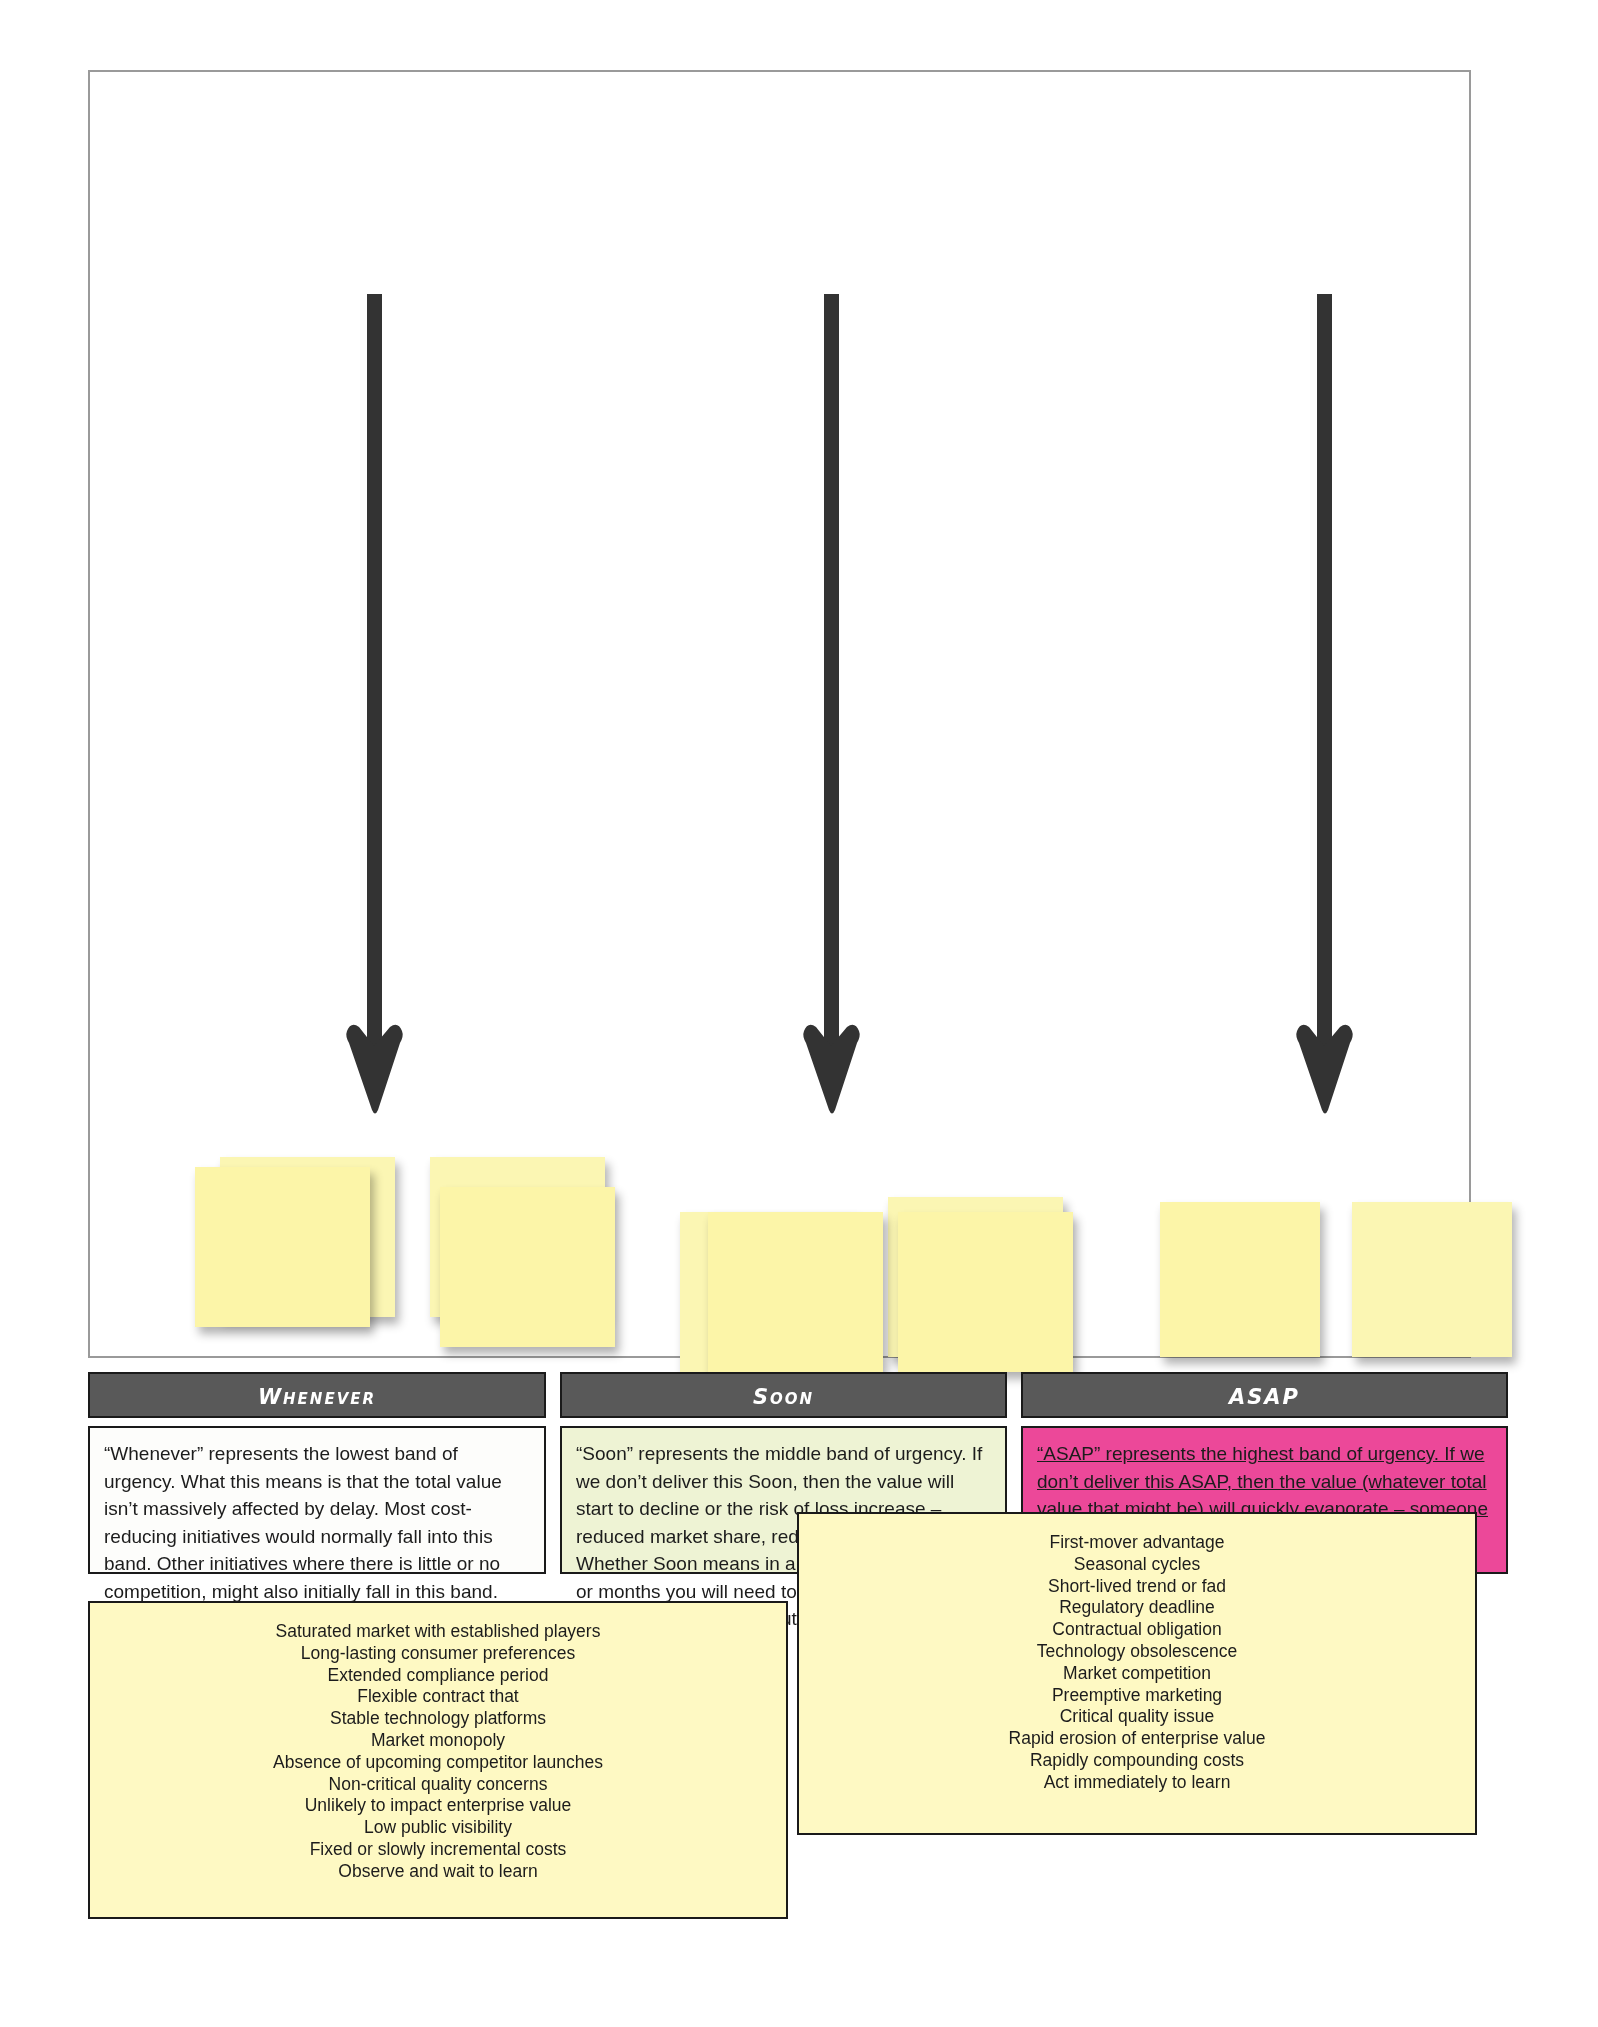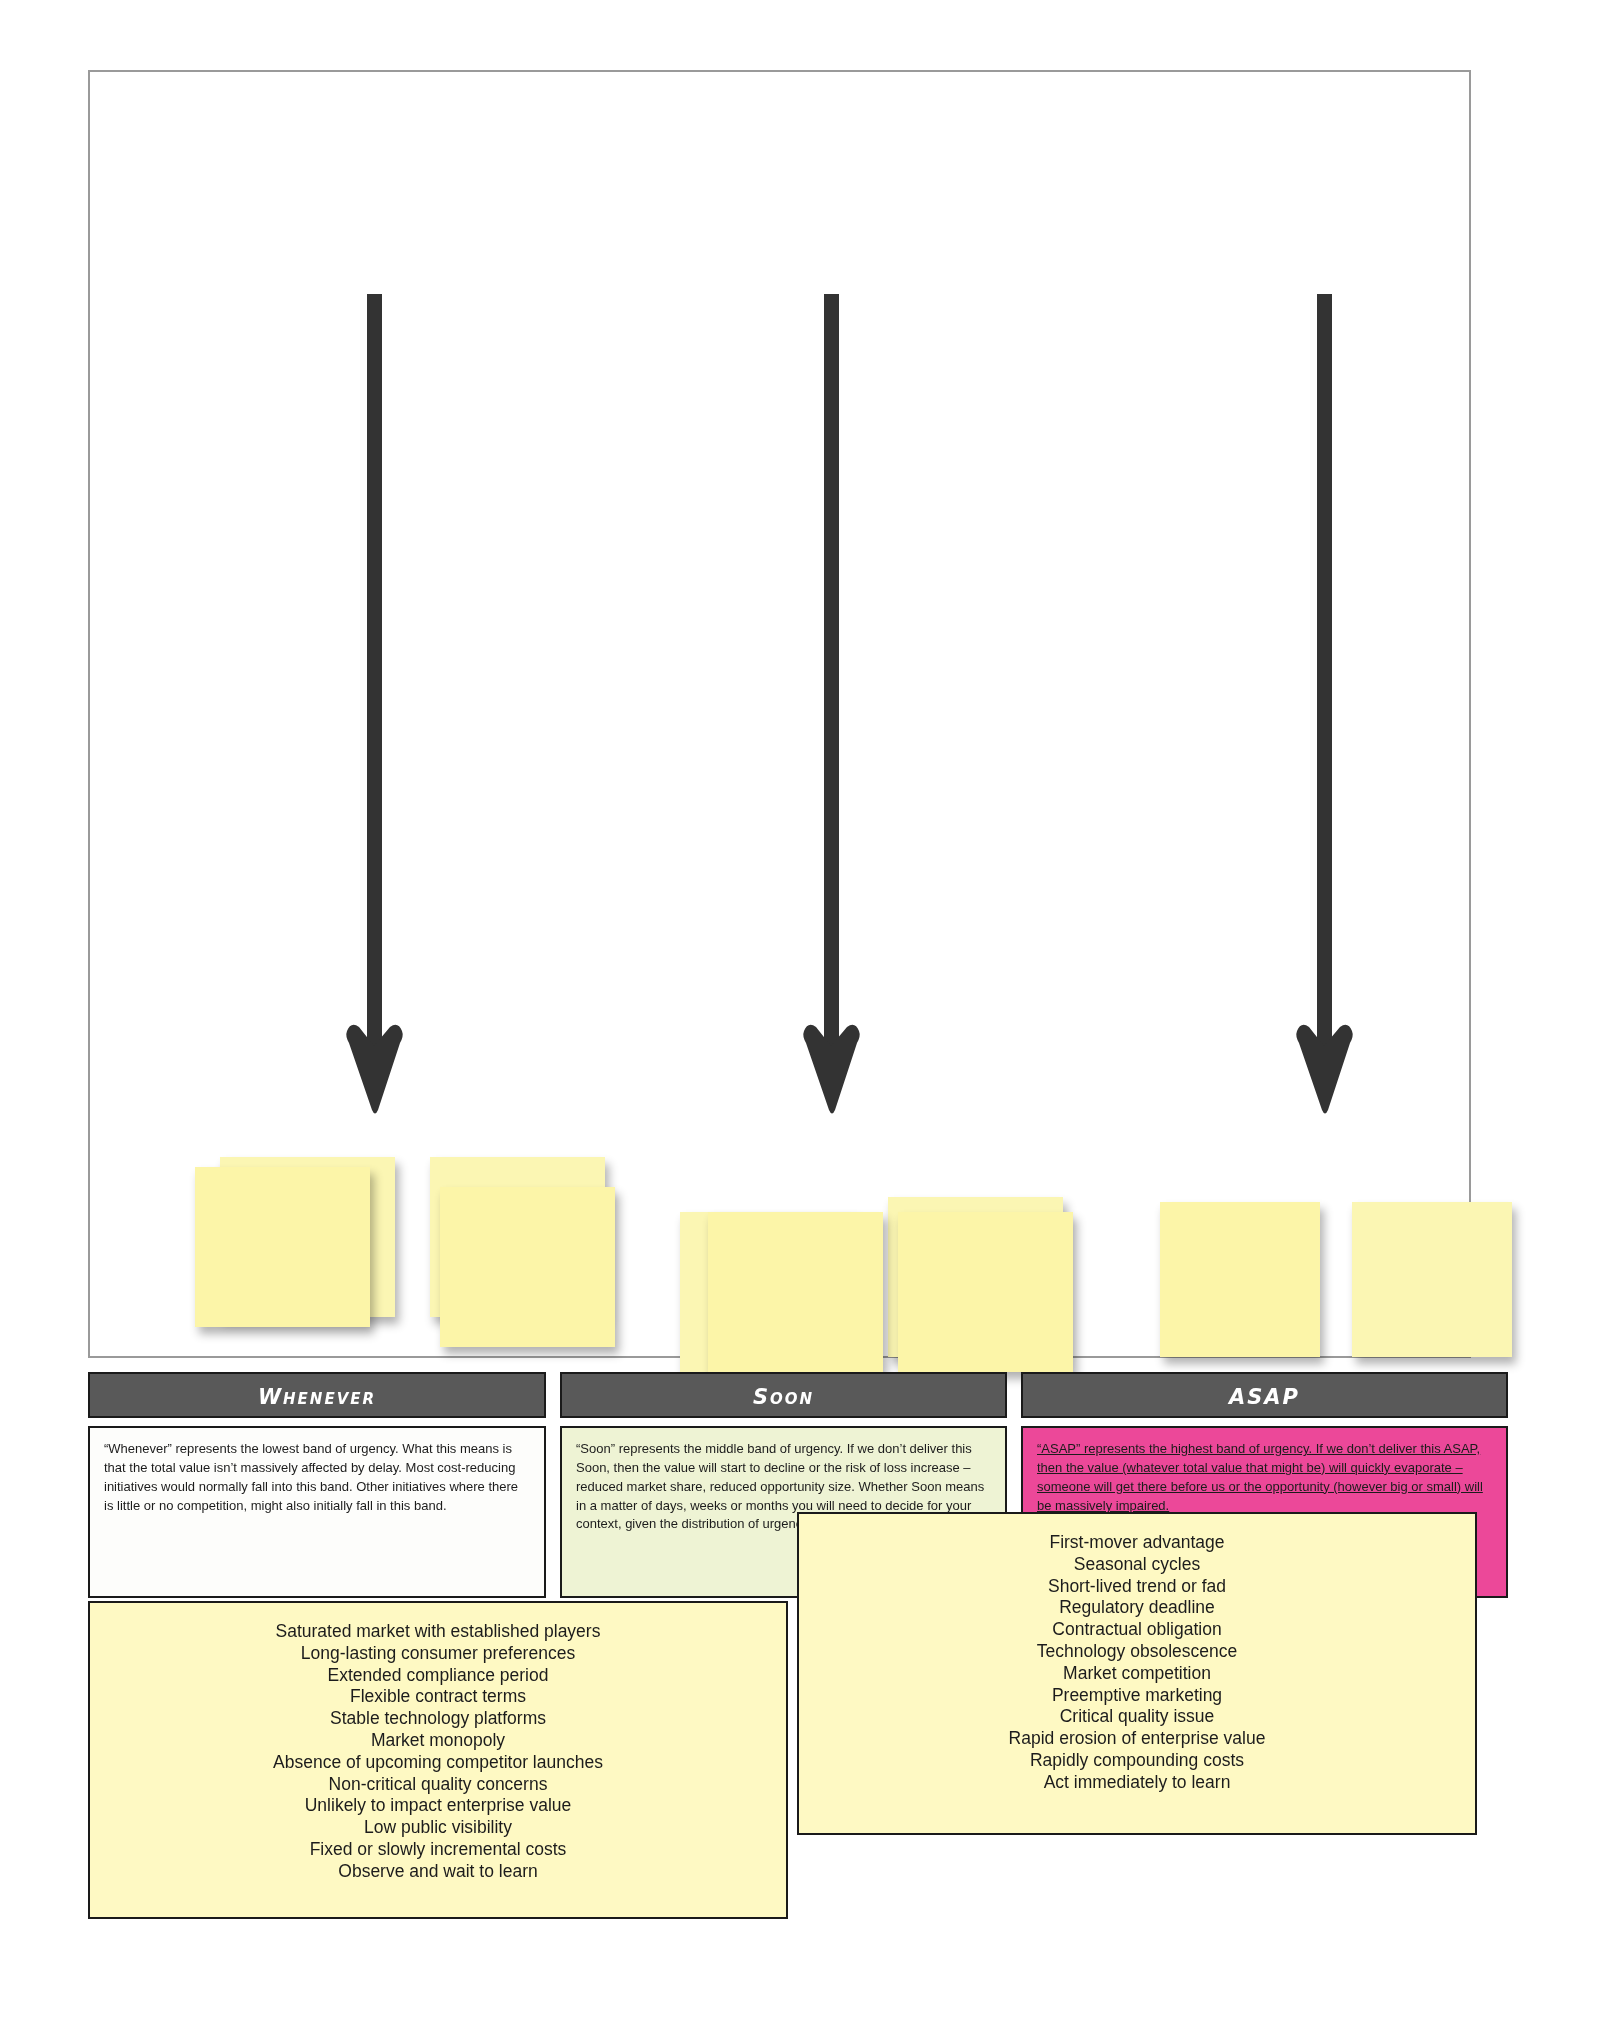--- a/index.html
+++ b/index.html
@@ -74,24 +74,24 @@
     font-variant: small-caps;
     letter-spacing: 2px;
     box-sizing: border-box;
     font-family: "DejaVu Sans", sans-serif;
   }
   .band-body {
     margin-top: 8px;
     border: 2px solid #1a1a1a;
     box-sizing: border-box;
     padding: 12px 14px 12px 14px;
-    font-size: 13px;
+    font-size: 19px;
     line-height: 1.45;
     color: #1c1c1c;
-    height: 172px;
+    height: 148px;
   }
   .band-whenever { left: 0; width: 458px; }
   .band-whenever .band-body { background: #fdfdfb; }
   .band-soon { left: 472px; width: 447px; }
   .band-soon .band-body { background: #eef3d4; }
   .band-asap { left: 933px; width: 487px; }
   .band-asap .band-body { background: #ec4899; text-decoration: underline; }
 
   
   .signal-box {
@@ -168,21 +168,21 @@
     <div class="band-body">“ASAP” represents the highest band of urgency. If we don’t deliver this ASAP, then the value (whatever total value that might be) will quickly evaporate – someone will get there before us or the opportunity (however big or small) will be massively impaired.</div>
   </div>
 
 </div>
 
 <div class="signal-box signal-left">
   <div>
       <div class="signal-item">Saturated market with established players</div>
       <div class="signal-item">Long-lasting consumer preferences</div>
       <div class="signal-item">Extended compliance period</div>
-      <div class="signal-item">Flexible contract terms</div>
+      <div class="signal-item">Flexible contract that</div>
       <div class="signal-item">Stable technology platforms</div>
       <div class="signal-item">Market monopoly</div>
       <div class="signal-item">Absence of upcoming competitor launches</div>
       <div class="signal-item">Non-critical quality concerns</div>
       <div class="signal-item">Unlikely to impact enterprise value</div>
       <div class="signal-item">Low public visibility</div>
       <div class="signal-item">Fixed or slowly incremental costs</div>
       <div class="signal-item">Observe and wait to learn</div>
     </div>
 </div>

